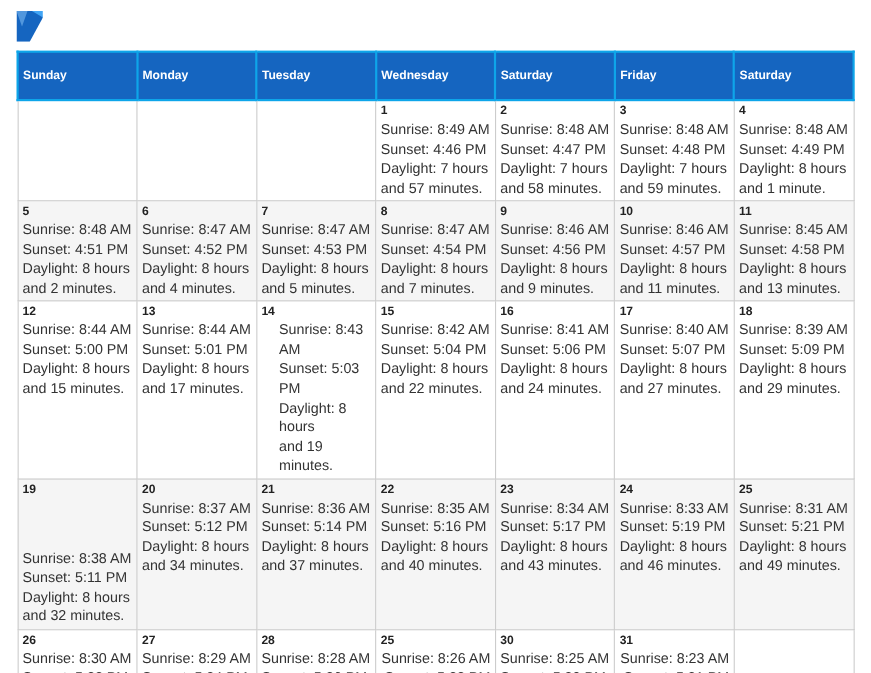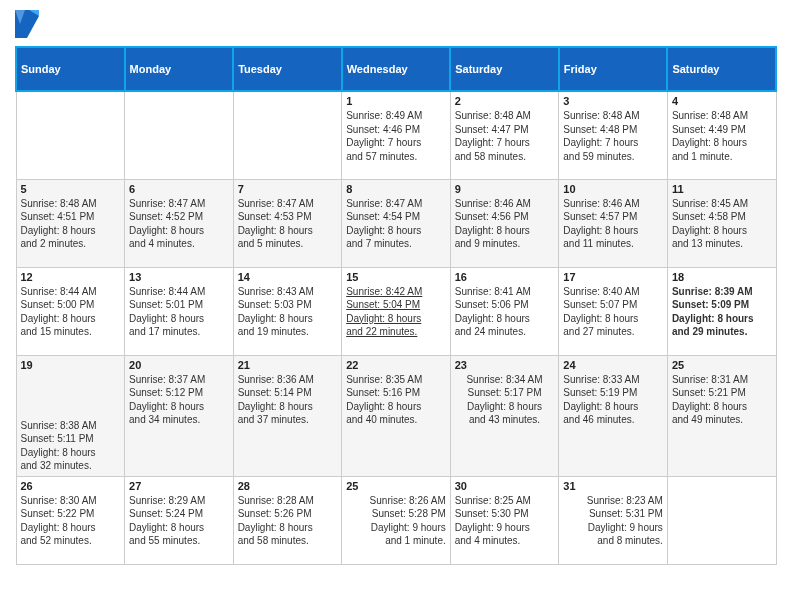--- a/index.html
+++ b/index.html
@@ -87,21 +87,21 @@
       background-color: #fff;
     }
     .day-number {
       font-size: 11px;
       font-weight: bold;
       color: #222;
       margin-bottom: 2px;
       display: block;
     }
     .day-info {
-      font-size: 10px;
+      font-size: 13px;
       color: #333;
       line-height: 1.35;
     }
     .empty-cell {
       background-color: #fff;
     }
   </style>
 </head>
 <body>
 
@@ -231,49 +231,49 @@
           </td>
           <td>
             <span class="day-number">13</span>
             <div class="day-info" style="white-space: pre-line;">Sunrise: 8:44 AM
 Sunset: 5:01 PM
 Daylight: 8 hours
 and 17 minutes.</div>
           </td>
           <td>
             <span class="day-number">14</span>
-            <div class="day-info" style="white-space: pre-line;">Sunrise: 8:43 AM
+            <div class="day-info" style="white-space: pre-line; margin-left: 16px;">Sunrise: 8:43 AM
 Sunset: 5:03 PM
 Daylight: 8 hours
 and 19 minutes.</div>
           </td>
           <td>
             <span class="day-number">15</span>
-            <div class="day-info" style="white-space: pre-line; text-decoration: underline;">Sunrise: 8:42 AM
+            <div class="day-info" style="white-space: pre-line;">Sunrise: 8:42 AM
 Sunset: 5:04 PM
 Daylight: 8 hours
 and 22 minutes.</div>
           </td>
           <td>
             <span class="day-number">16</span>
             <div class="day-info" style="white-space: pre-line;">Sunrise: 8:41 AM
 Sunset: 5:06 PM
 Daylight: 8 hours
 and 24 minutes.</div>
           </td>
           <td>
             <span class="day-number">17</span>
             <div class="day-info" style="white-space: pre-line;">Sunrise: 8:40 AM
 Sunset: 5:07 PM
 Daylight: 8 hours
 and 27 minutes.</div>
           </td>
           <td>
             <span class="day-number">18</span>
-            <div class="day-info" style="white-space: pre-line; font-weight: bold;">Sunrise: 8:39 AM
+            <div class="day-info" style="white-space: pre-line;">Sunrise: 8:39 AM
 Sunset: 5:09 PM
 Daylight: 8 hours
 and 29 minutes.</div>
           </td>
         </tr>
         <tr>
           <td>
             <span class="day-number">19</span>
             <div class="day-info" style="white-space: pre-line; margin-top: 48px;">Sunrise: 8:38 AM
 Sunset: 5:11 PM
@@ -296,21 +296,21 @@
           </td>
           <td>
             <span class="day-number">22</span>
             <div class="day-info" style="white-space: pre-line;">Sunrise: 8:35 AM
 Sunset: 5:16 PM
 Daylight: 8 hours
 and 40 minutes.</div>
           </td>
           <td>
             <span class="day-number">23</span>
-            <div class="day-info" style="white-space: pre-line; text-align: center;">Sunrise: 8:34 AM
+            <div class="day-info" style="white-space: pre-line;">Sunrise: 8:34 AM
 Sunset: 5:17 PM
 Daylight: 8 hours
 and 43 minutes.</div>
           </td>
           <td>
             <span class="day-number">24</span>
             <div class="day-info" style="white-space: pre-line;">Sunrise: 8:33 AM
 Sunset: 5:19 PM
 Daylight: 8 hours
 and 46 minutes.</div>

